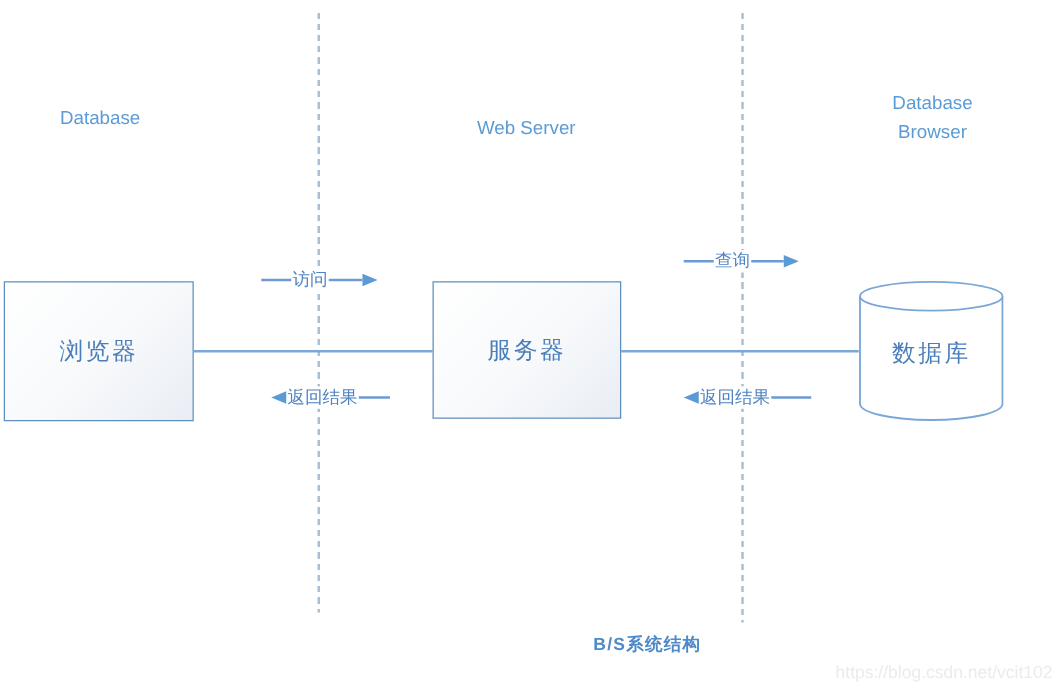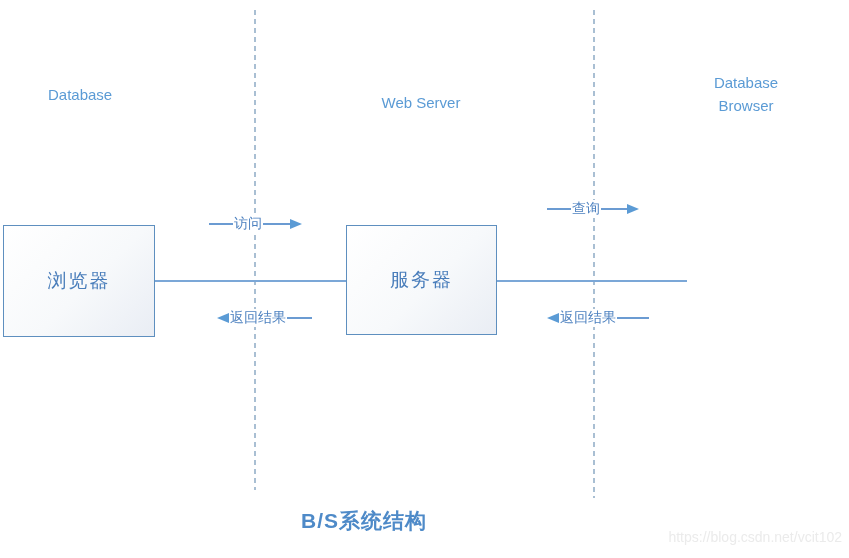--- a/index.html
+++ b/index.html
@@ -92,23 +92,23 @@
     width: 0; height: 0;
     border-top: 5px solid transparent;
     border-bottom: 5px solid transparent;
     border-right: 12px solid #5B9BD5;
   }
 
   
   .diagram-title {
     position: absolute;
     left: 301px; top: 507px; width: 260px;
-    text-align: left;
+    text-align: right;
     color: #4E8AC8;
-    font-size: 21px;
+    font-size: 14px;
     font-weight: 600;
     letter-spacing: 1px;
     z-index: 1;
   }
   .watermark {
     position: absolute;
     left: 620px; top: 529px; width: 222px;
     text-align: right;
     color: #EBEBEB;
     font-size: 14px;
@@ -131,20 +131,27 @@
   <div class="connector" style="left:497px; top:280px; width:190px;"></div>
 
   <div class="node-box" style="left:3px; top:225px; width:152px; height:112px;">
     <span>浏览器</span>
   </div>
 
   <div class="node-box" style="left:346px; top:225px; width:151px; height:110px;">
     <span>服务器</span>
   </div>
 
+  <div class="cylinder" style="left:687px; top:224px;">
+    <svg width="116" height="114" viewBox="0 0 116 114">
+      <path d="M 1 13 L 1 99 A 57 13 0 0 0 115 99 L 115 13" fill="#ffffff" stroke="#7BA7D7" stroke-width="1.5"></path>
+      <ellipse cx="58" cy="13" rx="57" ry="11.5" fill="#ffffff" stroke="#7BA7D7" stroke-width="1.5"></ellipse>
+    </svg>
+    <span class="cyl-label">数据库</span>
+  </div>
 
   <div class="arrow-row" style="left:209px; top:215px; width:93px;">
     <span class="seg" style="width:24px;"></span>
     <span class="arrow-label">访问</span>
     <span class="seg seg-grow"></span>
     <span class="head-right"></span>
   </div>
 
   <div class="arrow-row" style="left:217px; top:309px; width:95px;">
     <span class="head-left"></span>

